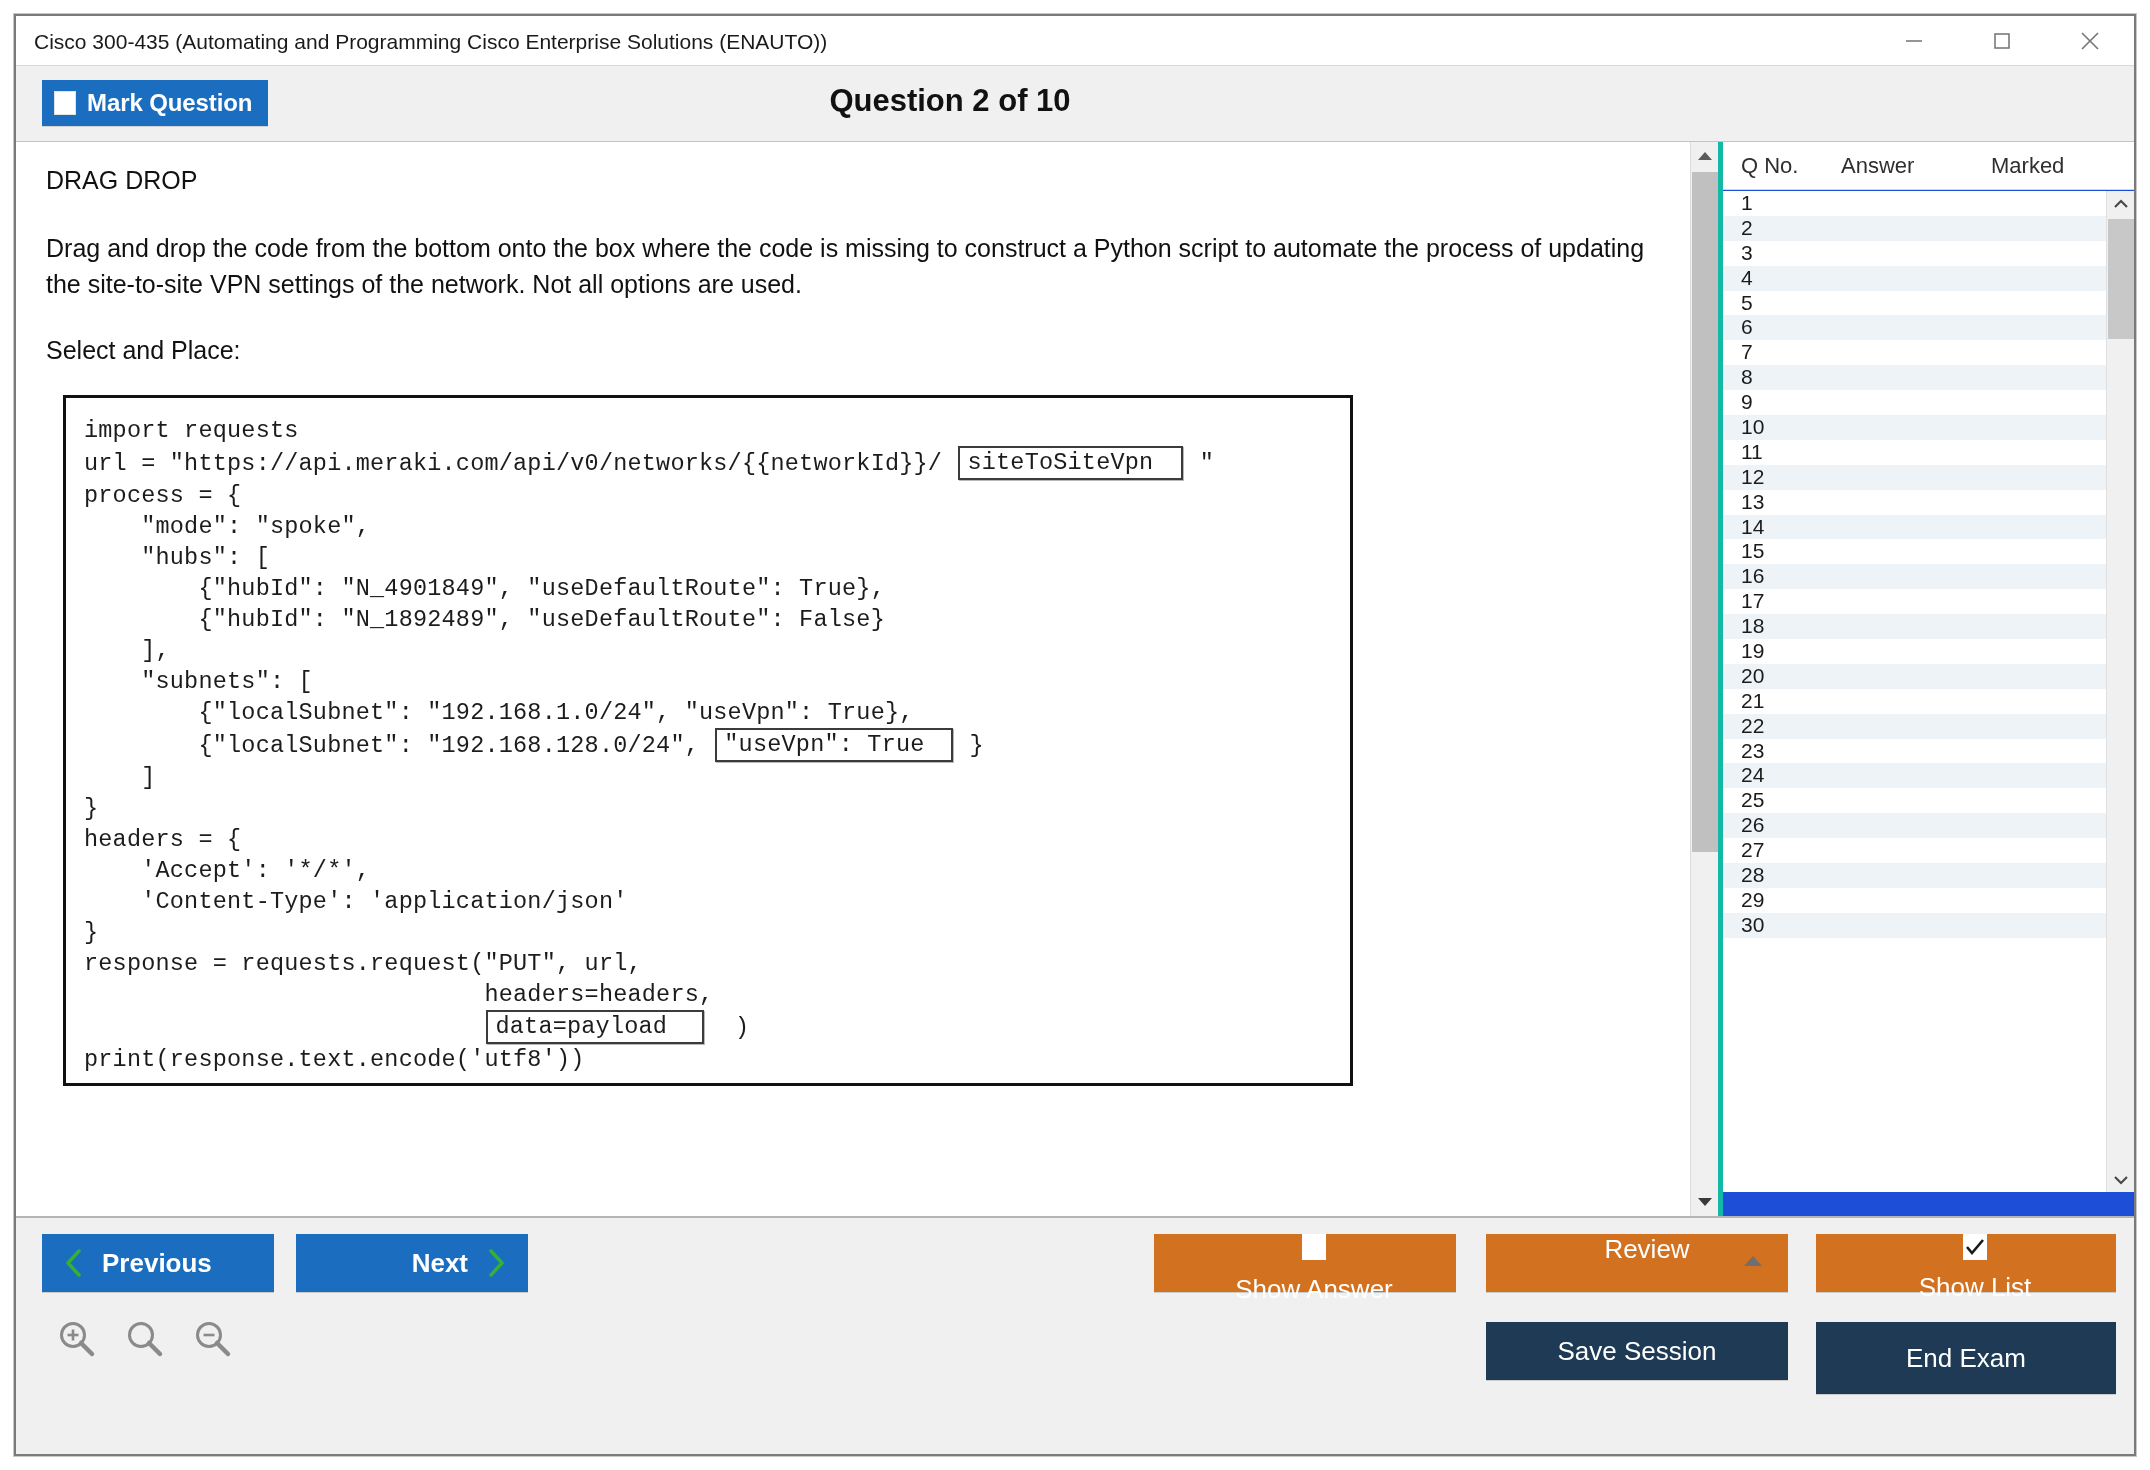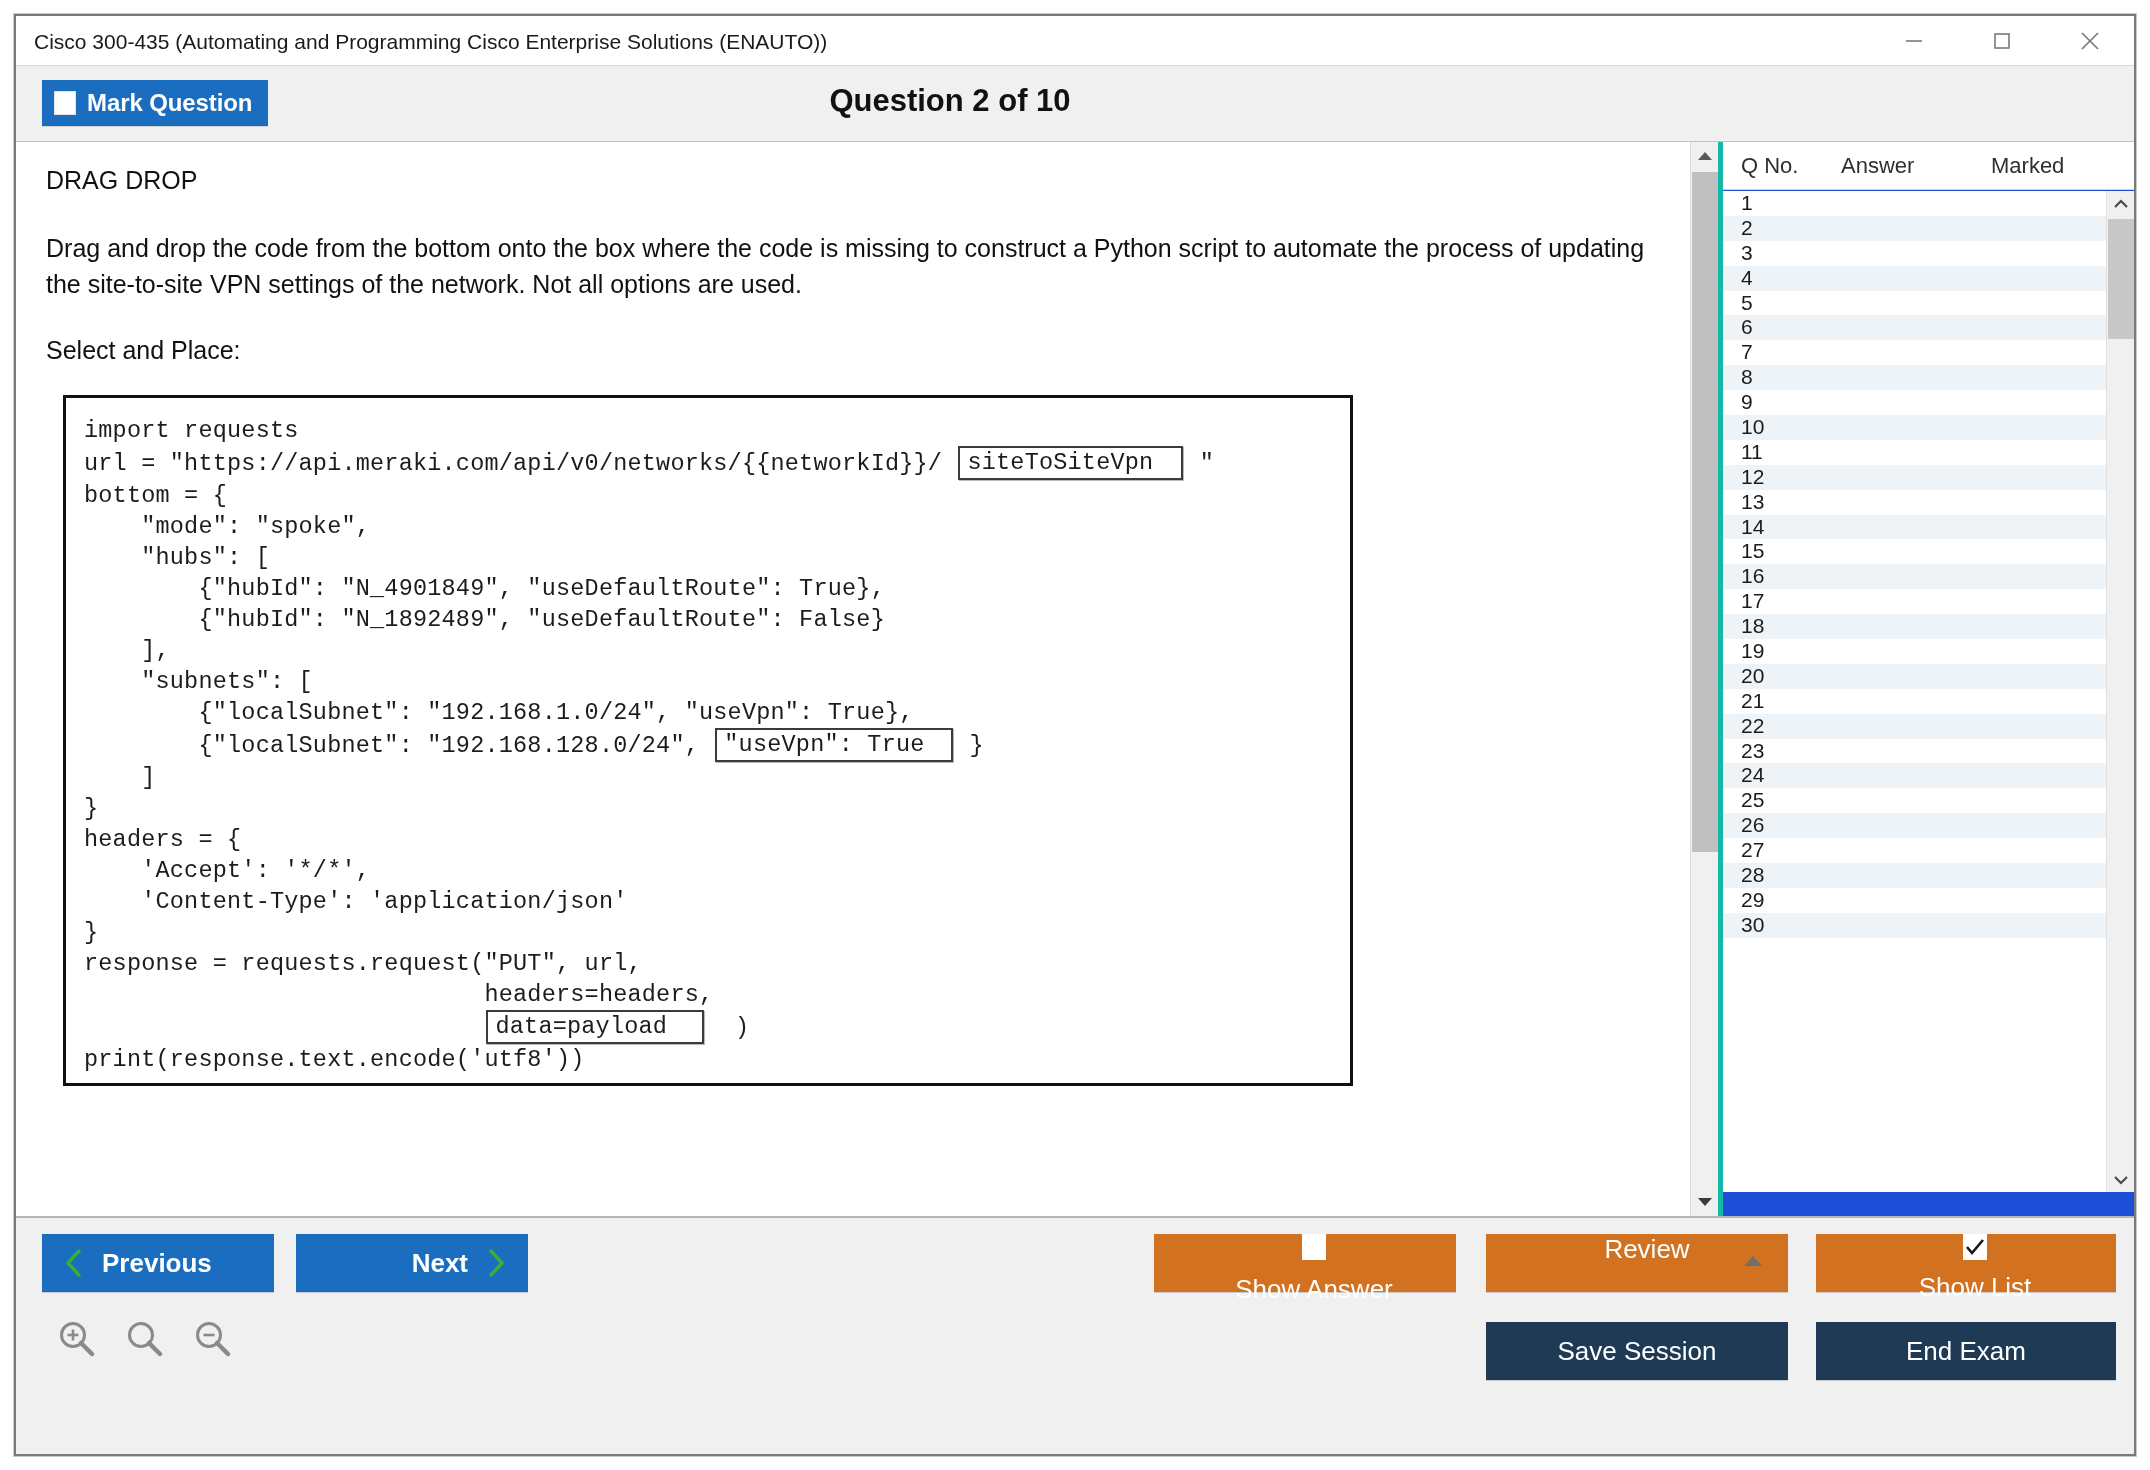--- a/index.html
+++ b/index.html
@@ -259,21 +259,21 @@
     flex: none;
     display: flex; align-items: center; justify-content: center;
   }
 
   #btn-prev { left: 26px; top: 16px; width: 232px; height: 58px; padding-left: 22px; gap: 18px; }
   #btn-next { left: 280px; top: 16px; width: 232px; height: 58px; padding-right: 22px; gap: 18px; justify-content: flex-end; }
   #btn-showanswer { left: 1138px; top: 16px; width: 302px; height: 58px; padding-left: 18px; gap: 14px; }
   #btn-review { left: 1470px; top: 16px; width: 302px; height: 58px; padding-left: 20px; }
   #btn-showlist { left: 1800px; top: 16px; width: 300px; height: 58px; padding-left: 18px; gap: 12px; }
   #btn-save { left: 1470px; top: 104px; width: 302px; height: 58px; justify-content: center; }
-  #btn-end { left: 1800px; top: 104px; width: 300px; height: 58px; justify-content: center; }
+  #btn-end { left: 1800px; top: 104px; width: 300px; height: 72px; justify-content: center; }
 
   .review-caret {
     position: absolute;
     right: 24px; top: 50%;
     transform: translateY(-50%);
   }
 
   .zoom-tools {
     position: absolute;
     left: 40px; top: 100px;
@@ -325,21 +325,21 @@
         <div class="q-body">Drag and drop the code from the bottom onto the box where the code is missing to construct a Python script to automate the process of updating the site-to-site VPN settings of the network. Not all options are used.</div>
         <div class="q-select">Select and Place:</div>
 
         <div class="codebox">
           <div class="code">import requests</div>
           <div class="code"></div>
 
           <div class="code"><span class="sp">url = "https://api.meraki.com/api/v0/networks/{{networkId}}/ </span><span class="dropbox wide-1">siteToSiteVpn</span><span class="sp"> "</span></div>
 
           <div class="code"></div>
-          <div class="code">bottom = {</div>
+          <div class="code">process = {</div>
           <div class="code">    "mode": "spoke",</div>
           <div class="code">    "hubs": [</div>
           <div class="code">        {"hubId": "N_4901849", "useDefaultRoute": True},</div>
           <div class="code">        {"hubId": "N_1892489", "useDefaultRoute": False}</div>
           <div class="code">    ],</div>
           <div class="code">    "subnets": [</div>
           <div class="code">        {"localSubnet": "192.168.1.0/24", "useVpn": True},</div>
 
           <div class="code"><span class="sp">        {"localSubnet": "192.168.128.0/24", </span><span class="dropbox wide-2">"useVpn": True</span><span class="sp"> }</span></div>
 

